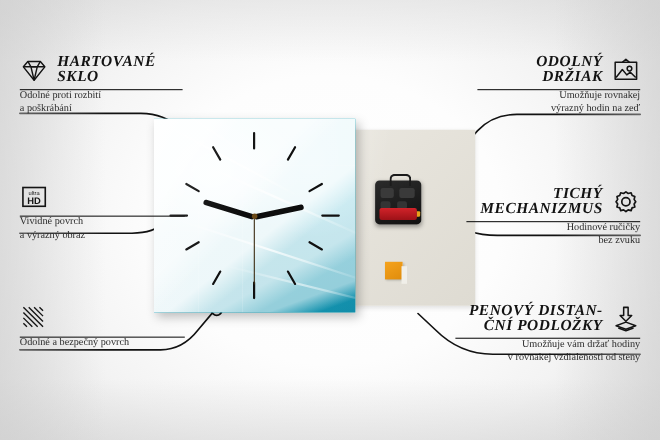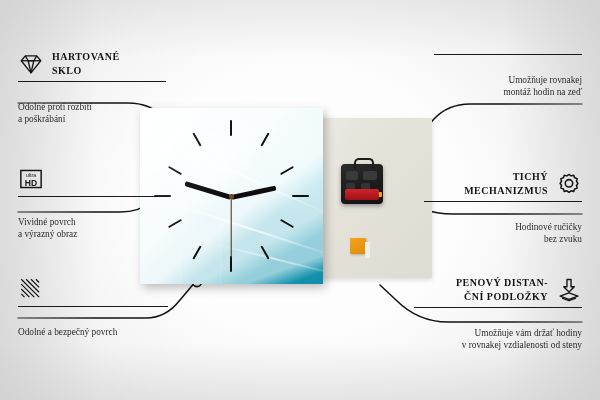--- a/index.html
+++ b/index.html
@@ -104,27 +104,28 @@
   .tick{position:absolute;background:#101010;border-radius:1px;transform-origin:50% 50%;}
   .hand{position:absolute;background:#0d0d0d;border-radius:2px;transform-origin:0% 50%;}
   .pin{position:absolute;width:5px;height:5px;border-radius:50%;background:#6b4a18;}
 
   
   .feat{position:absolute;}
   .feat .head{display:flex;align-items:center;gap:8px;}
   .feat .title{
     font-family:"Liberation Serif", serif;
     font-weight:700;letter-spacing:.5px;
-    font-size:10px;line-height:13.5px;color:#131313;
+    font-size:14px;line-height:13.5px;color:#131313;
     text-transform:uppercase;
+    font-style:italic;
   }
   .feat .rule{height:1px;background:#1a1a1a;margin-top:4px;}
   .feat .desc{
     font-family:"Liberation Serif", serif;
-    font-size:9.3px;line-height:11.6px;color:#2a2a2a;margin-top:20px;
+    font-size:9.3px;line-height:11.6px;color:#2a2a2a;margin-top:0;
   }
   .feat.left .head{justify-content:flex-start;}
   .feat.left .title,.feat.left .desc{text-align:left;}
   .feat.right .head{justify-content:flex-end;}
   .feat.right .title,.feat.right .desc{text-align:right;}
   .ico{width:26px;height:26px;flex:0 0 26px;display:block;}
   .ico svg{display:block;width:26px;height:26px;}
 </style>
 </head>
 <body>
@@ -252,23 +253,38 @@
           </svg>
       </span>
     </div>
     <div class="rule"></div>
     <div class="desc">
       <span>Odolné a bezpečný povrch</span>
     </div>
   </div>
 
   <div class="feat right" style="left:434px;top:50px;width:148px;">
-    <div class="rule"></div>
-    <div class="desc">
-      <span>Umožňuje rovnakej</span><br><span>montáž hodin na zeď</span>
+    <div class="head">
+      <span class="title">
+        <span>ODOLNÝ</span><br><span>DRŽIAK</span>
+      </span>
+      <span class="ico">
+        <svg viewBox="0 0 32 32">
+            <g fill="none" stroke="#141414" stroke-width="1.7" stroke-linejoin="round">
+          <path d="M12 7 L16 3.5 L20 7"></path>
+              <rect x="4" y="7" width="24" height="19"></rect>
+          <circle cx="20" cy="14" r="2.6"></circle>
+              <path d="M5 24 L12 15 L17 21 L21 18 L27 24"></path>
+        </g>
+          </svg>
+      </span>
+    </div>
+    <div class="rule"></div>
+    <div class="desc">
+      <span>Umožňuje rovnakej</span><br><span>výrazný hodin na zeď</span>
     </div>
   </div>
 
   <div class="feat right" style="left:424px;top:170px;width:158px;">
     <div class="head">
       <span class="title">
         <span>TICHÝ</span><br><span>MECHANIZMUS</span>
       </span>
       <span class="ico">
         <svg viewBox="0 0 32 32">

